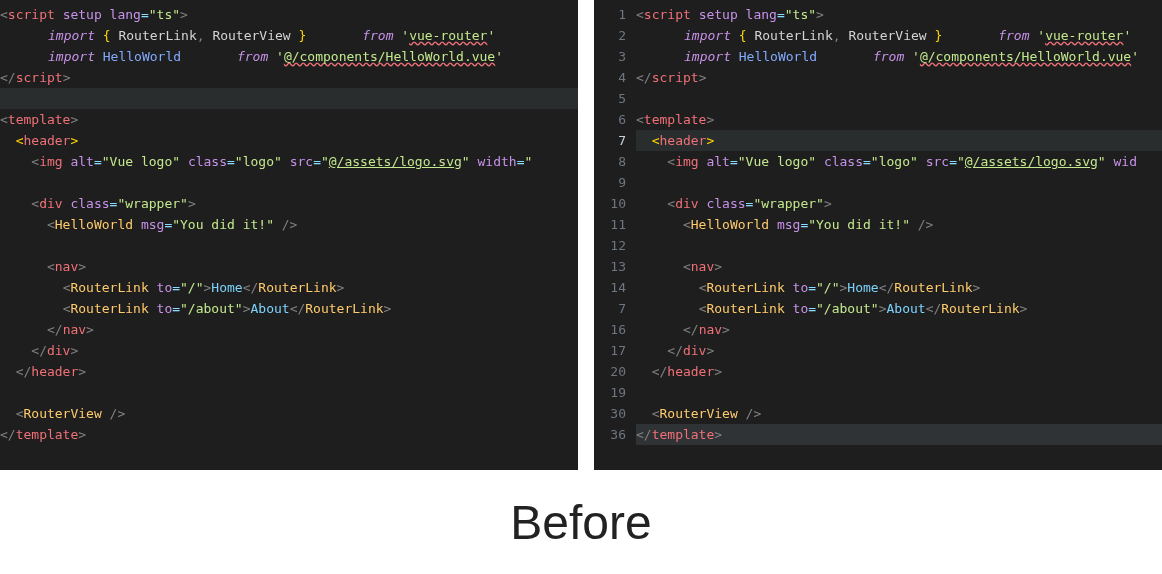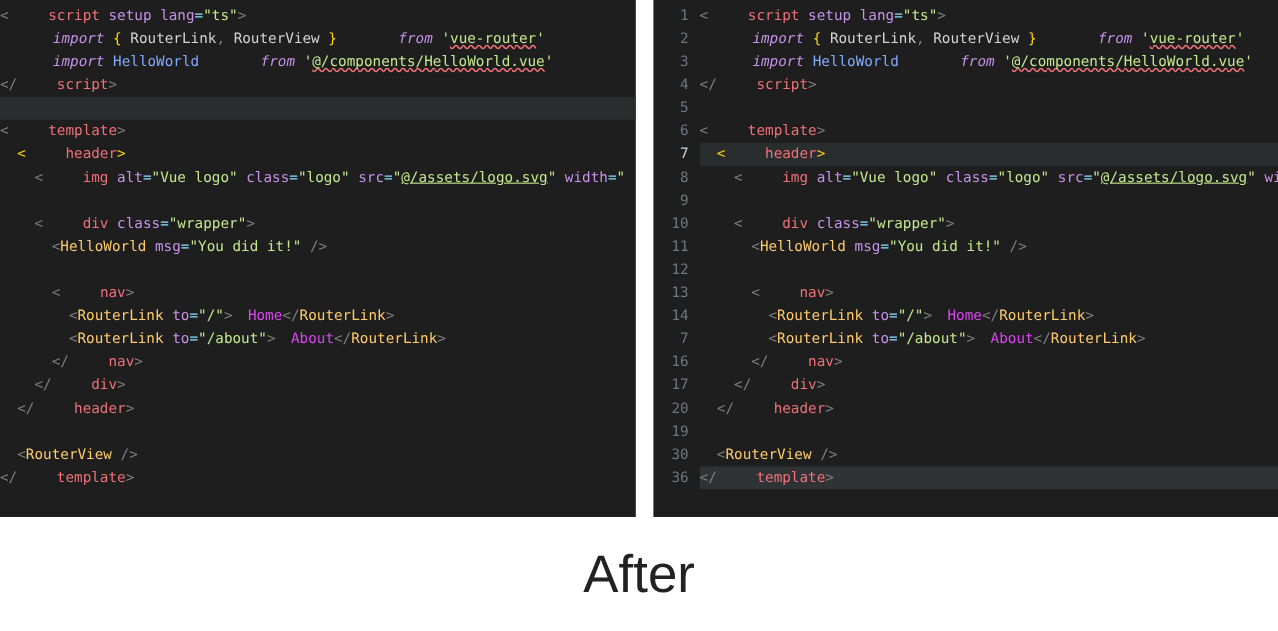--- a/index.html
+++ b/index.html
@@ -69,31 +69,31 @@
     flex: 1;
     white-space: pre;
     overflow: hidden;
   }
   .line { height: 21px; display: block; position: relative; }
   .line.hl { background: #2a2d2e; }
   .line.hl-strong { background: #2f3336; }
 
   
   .p  { color: #808080; }           
-  .tg { color: #f07178; margin-left: 36px; }           
+  .tg { color: #f07178; }           
   .at { color: #c792ea; text-align: right; }           
   .eq { color: #89ddff; }           
   .st { color: #c3e88d; }           
   .kw { color: #c792ea; font-style: italic; padding-left: 48px; } 
   .id { color: #d4d4d4; }           
   .fn { color: #82aaff; }           
   .lk { color: #c3e88d; text-decoration: underline; } 
   .br { color: #ffd700; }           
   .cm { color: #ffcb6b; }           
-  .txt{ color: #d946ef; margin-left: 14px; }
+  .txt{ color: #7dd3fc; }
   .wavy { text-decoration: underline wavy #f07178; text-decoration-skip-ink: none; }
 </style>
 </head>
 <body>
 
 <div class="container">
   <div class="panes">
 
     <div class="pane left">
       <div class="code-area">
@@ -126,15 +126,15 @@
             <div class="ln">30</div>
             <div class="ln">36</div>
           </div>
         <div class="code" id="code-right"><span class="line"><span class="p">&lt;</span><span class="tg">script</span> <span class="at">setup</span> <span class="at">lang</span><span class="eq">=</span><span class="st">"ts"</span><span class="p">&gt;</span></span><span class="line"><span class="kw">import</span> <span class="br">{</span> <span class="id">RouterLink</span><span class="p">,</span> <span class="id">RouterView</span> <span class="br">}</span> <span class="kw">from</span> <span class="st">'<span class="wavy">vue-router</span>'</span></span><span class="line"><span class="kw">import</span> <span class="fn">HelloWorld</span> <span class="kw">from</span> <span class="st">'<span class="wavy">@/components/HelloWorld.vue</span>'</span></span><span class="line"><span class="p">&lt;/</span><span class="tg">script</span><span class="p">&gt;</span></span><span class="line"></span><span class="line"><span class="p">&lt;</span><span class="tg">template</span><span class="p">&gt;</span></span><span class="line hl">  <span class="br">&lt;</span><span class="tg">header</span><span class="br">&gt;</span></span><span class="line">    <span class="p">&lt;</span><span class="tg">img</span> <span class="at">alt</span><span class="eq">=</span><span class="st">"Vue logo"</span> <span class="at">class</span><span class="eq">=</span><span class="st">"logo"</span> <span class="at">src</span><span class="eq">=</span><span class="st">"</span><span class="lk">@/assets/logo.svg</span><span class="st">"</span> <span class="at">wid</span></span><span class="line"></span><span class="line">    <span class="p">&lt;</span><span class="tg">div</span> <span class="at">class</span><span class="eq">=</span><span class="st">"wrapper"</span><span class="p">&gt;</span></span><span class="line">      <span class="p">&lt;</span><span class="cm">HelloWorld</span> <span class="at">msg</span><span class="eq">=</span><span class="st">"You did it!"</span> <span class="p">/&gt;</span></span><span class="line"></span><span class="line">      <span class="p">&lt;</span><span class="tg">nav</span><span class="p">&gt;</span></span><span class="line">        <span class="p">&lt;</span><span class="cm">RouterLink</span> <span class="at">to</span><span class="eq">=</span><span class="st">"/"</span><span class="p">&gt;</span><span class="txt">Home</span><span class="p">&lt;/</span><span class="cm">RouterLink</span><span class="p">&gt;</span></span><span class="line">        <span class="p">&lt;</span><span class="cm">RouterLink</span> <span class="at">to</span><span class="eq">=</span><span class="st">"/about"</span><span class="p">&gt;</span><span class="txt">About</span><span class="p">&lt;/</span><span class="cm">RouterLink</span><span class="p">&gt;</span></span><span class="line">      <span class="p">&lt;/</span><span class="tg">nav</span><span class="p">&gt;</span></span><span class="line">    <span class="p">&lt;/</span><span class="tg">div</span><span class="p">&gt;</span></span><span class="line">  <span class="p">&lt;/</span><span class="tg">header</span><span class="p">&gt;</span></span><span class="line"></span><span class="line">  <span class="p">&lt;</span><span class="cm">RouterView</span> <span class="p">/&gt;</span></span><span class="line hl-strong"><span class="p">&lt;/</span><span class="tg">template</span><span class="p">&gt;</span></span></div>
       </div>
     </div>
 
   </div>
 
   <div class="labels">
-    <div class="label-cell">After</div>
+    <div class="label-cell">Before</div>
   </div>
 </div>
 
 </body></html>

